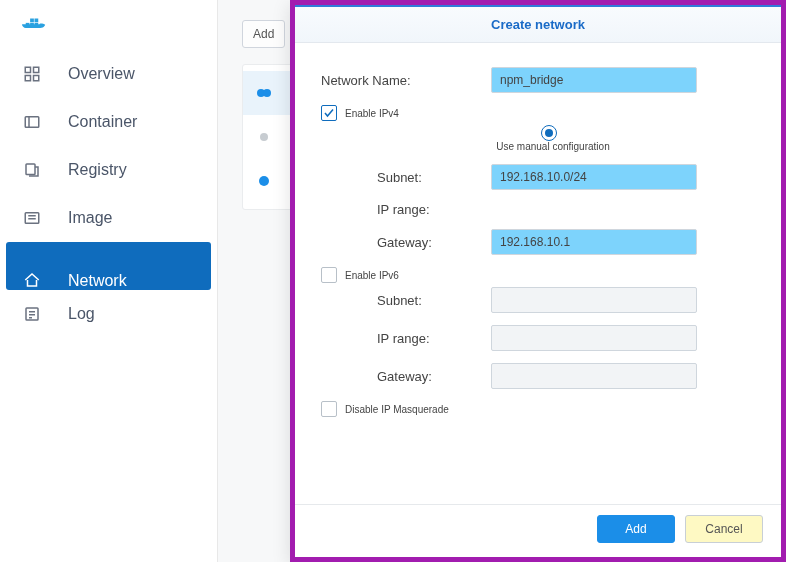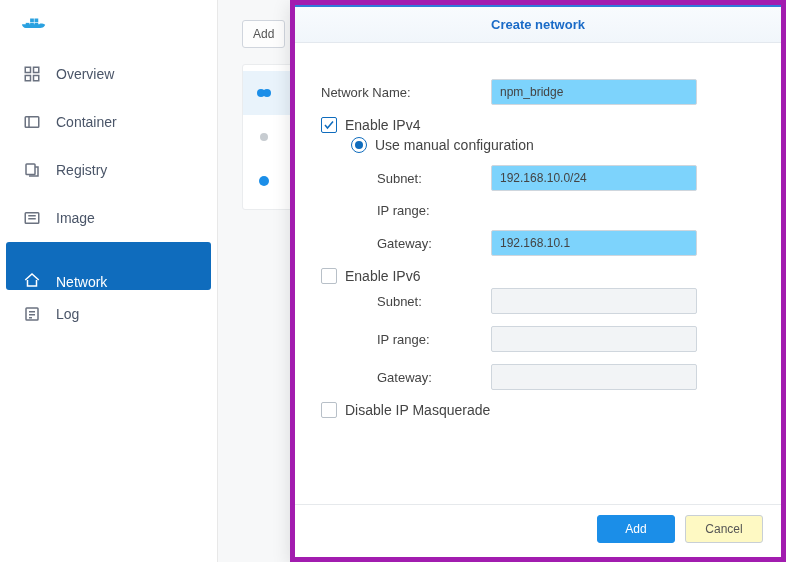--- a/index.html
+++ b/index.html
@@ -7,53 +7,53 @@
 
 .app { display: flex; width: 100%; height: 100%; }
 .sidebar { width: 220px; background: #fff; border-right: 1px solid #e8e8e8; padding-top: 8px; }
 .logo { height: 36px; display: flex; align-items: center; padding-left: 22px; margin-bottom: 6px; }
 .logo svg { width: 30px; height: 22px; }
 .nav { display: flex; flex-direction: column; }
 .nav-item { display: flex; align-items: center; height: 48px; padding-left: 22px; color: #4a5568; cursor: pointer; gap: 14px; }
 .nav-item.active { background: #0f6cbd; color: #fff; border-radius: 3px; margin: 0 6px; padding-left: 16px; align-items: flex-end; }
 .nav-item .ic { width: 20px; height: 20px; display: flex; align-items: center; justify-content: center; color: #6b7280; }
 .nav-item.active .ic { color: #fff; }
-.nav-item .lbl { font-size: 14px; }
+.nav-item .lbl { font-size: 16px; margin-left: 12px; }
 
 .main { flex: 1; background: #f7f8f9; padding: 20px 24px; position: relative; }
 .toolbar { display: flex; gap: 8px; }
 .toolbar-btn { height: 28px; padding: 0 10px; background: #fdfdfd; border: 1px solid #d0d5dd; border-radius: 3px; font-size: 12px; color: #555; display: flex; align-items: center; }
 
 .netlist { margin-top: 16px; background: #fff; border: 1px solid #eaecee; border-radius: 3px; padding: 6px 0; width: 520px; }
 .net-row { display: flex; align-items: center; height: 44px; padding: 0 14px; gap: 12px; }
 .net-row.sel { background: #e9f3fb; }
 .dot { width: 14px; height: 14px; }
 
 .dialog-mask { position: absolute; inset: 0; background: transparent; }
 .dialog { position: absolute; top: 0; left: 290px; width: 496px; height: 562px; background: #fff; border: 5px solid #a21caf; box-shadow: 0 4px 18px rgba(0,0,0,0.12); display: flex; flex-direction: column; }
 .dialog-hd { height: 38px; border-top: 2px solid #2f7bd9; background: linear-gradient(#f8fbfe,#f1f6fb); display: flex; align-items: center; justify-content: center; color: #1a6bc7; font-weight: 600; font-size: 13px; border-bottom: 1px solid #e3e8ee; }
-.dialog-bd { flex: 1; padding: 36px 26px 8px 26px; overflow: hidden; }
+.dialog-bd { flex: 1; padding: 24px 26px 8px 26px; overflow: hidden; }
 .dialog-ft { border-top: 1px solid #e6e9ec; padding: 10px 18px 14px; display: flex; justify-content: flex-end; gap: 10px; }
 .btn { height: 28px; min-width: 78px; border-radius: 3px; font-size: 12px; border: 1px solid #c8cfd6; background: #fef9c3; color: #555; cursor: pointer; }
 .btn.primary { background: #1b8ee8; border-color: #1b8ee8; color: #fff; }
 
 .row { display: flex; align-items: center; margin-bottom: 12px; }
 .row .lab { width: 170px; font-size: 13px; color: #444; }
 .row .lab.ind3 { padding-left: 56px; width: 170px; }
 .inp { flex: 0 0 206px; height: 26px; border: 1px solid #cfd6dd; border-radius: 2px; padding: 0 8px; font-size: 12px; color: #444; background: #7dd3fc; }
 .inp.dis { background: #f2f4f6; color: #9aa2ab; }
 .chk, .rdo { width: 16px; height: 16px; margin-right: 8px; flex: 0 0 16px; }
 .chk { border: 1px solid #b8c0c8; border-radius: 2px; display: inline-flex; align-items: center; justify-content: center; background: #fff; }
 .chk.on { border-color: #0f6cbd; }
 .chk.on svg { display: block; }
 .chk svg { display: none; }
 .rdo { border: 1px solid #b8c0c8; border-radius: 50%; display: inline-flex; align-items: center; justify-content: center; background: #fff; }
 .rdo.on { border-color: #0f6cbd; }
 .rdo.on::after { content: ""; width: 8px; height: 8px; border-radius: 50%; background: #0f6cbd; }
-.optlabel { font-size: 14px; color: #444; }
+.optlabel { font-size: 10px; color: #444; }
 .group { margin-bottom: 4px; }
 .sub { margin-left: 0; }
 </style>
 </head>
 <body>
 
 <div class="app">
   <div class="sidebar">
     <div class="logo">
       <svg viewBox="0 0 48 34">
@@ -168,21 +168,21 @@
     <div class="row group">
       <span class="chk on">
           <svg width="12" height="12" viewBox="0 0 24 24" fill="none" stroke="#0f6cbd" stroke-width="3">
             <polyline points="4 12 9 18 20 5"></polyline>
           </svg>
         </span>
       <span class="optlabel">Enable IPv4</span>
     </div>
 
     <div class="sub">
-      <div class="row" style="padding-left:30px;">
+      <div class="row" style="padding-left:30px;flex-direction:column;">
         <span class="rdo on"></span>
         <span class="optlabel">Use manual configuration</span>
       </div>
 
       <div class="row">
         <span class="lab ind3">Subnet:</span>
         <input class="inp" value="192.168.10.0/24" style="">
       </div>
       <div class="row">
         <span class="lab ind3">IP range:</span>

